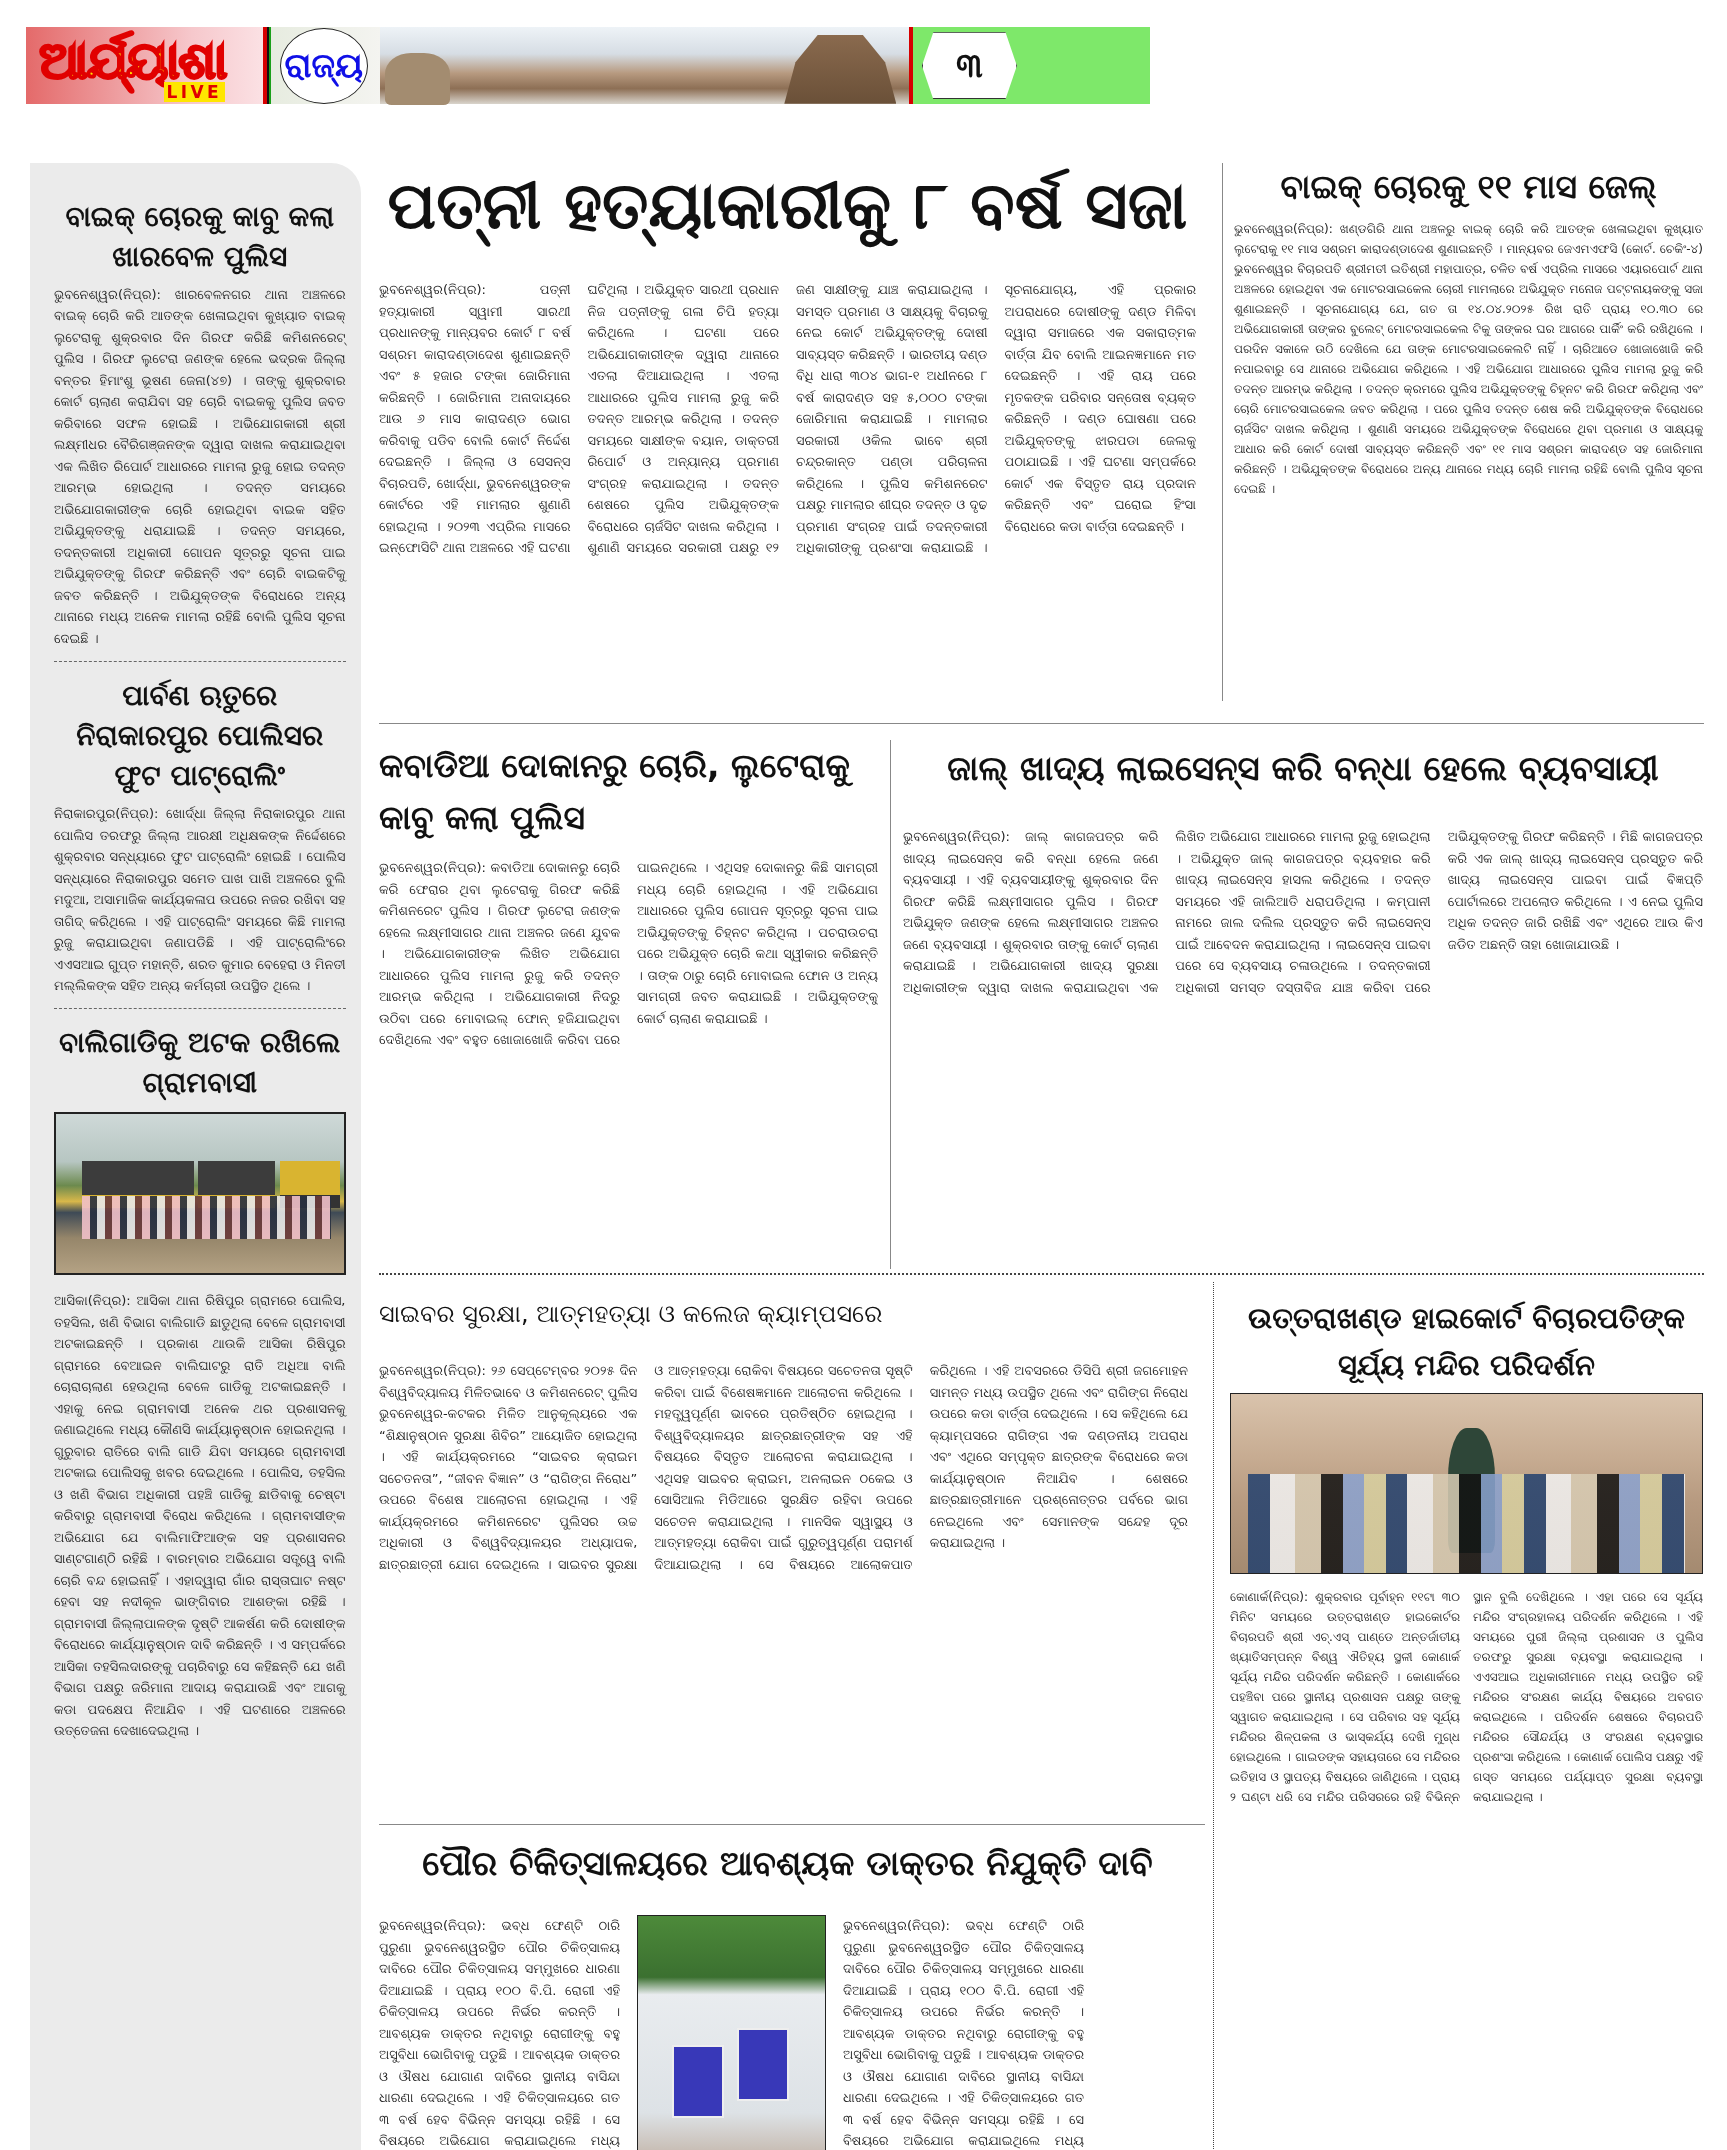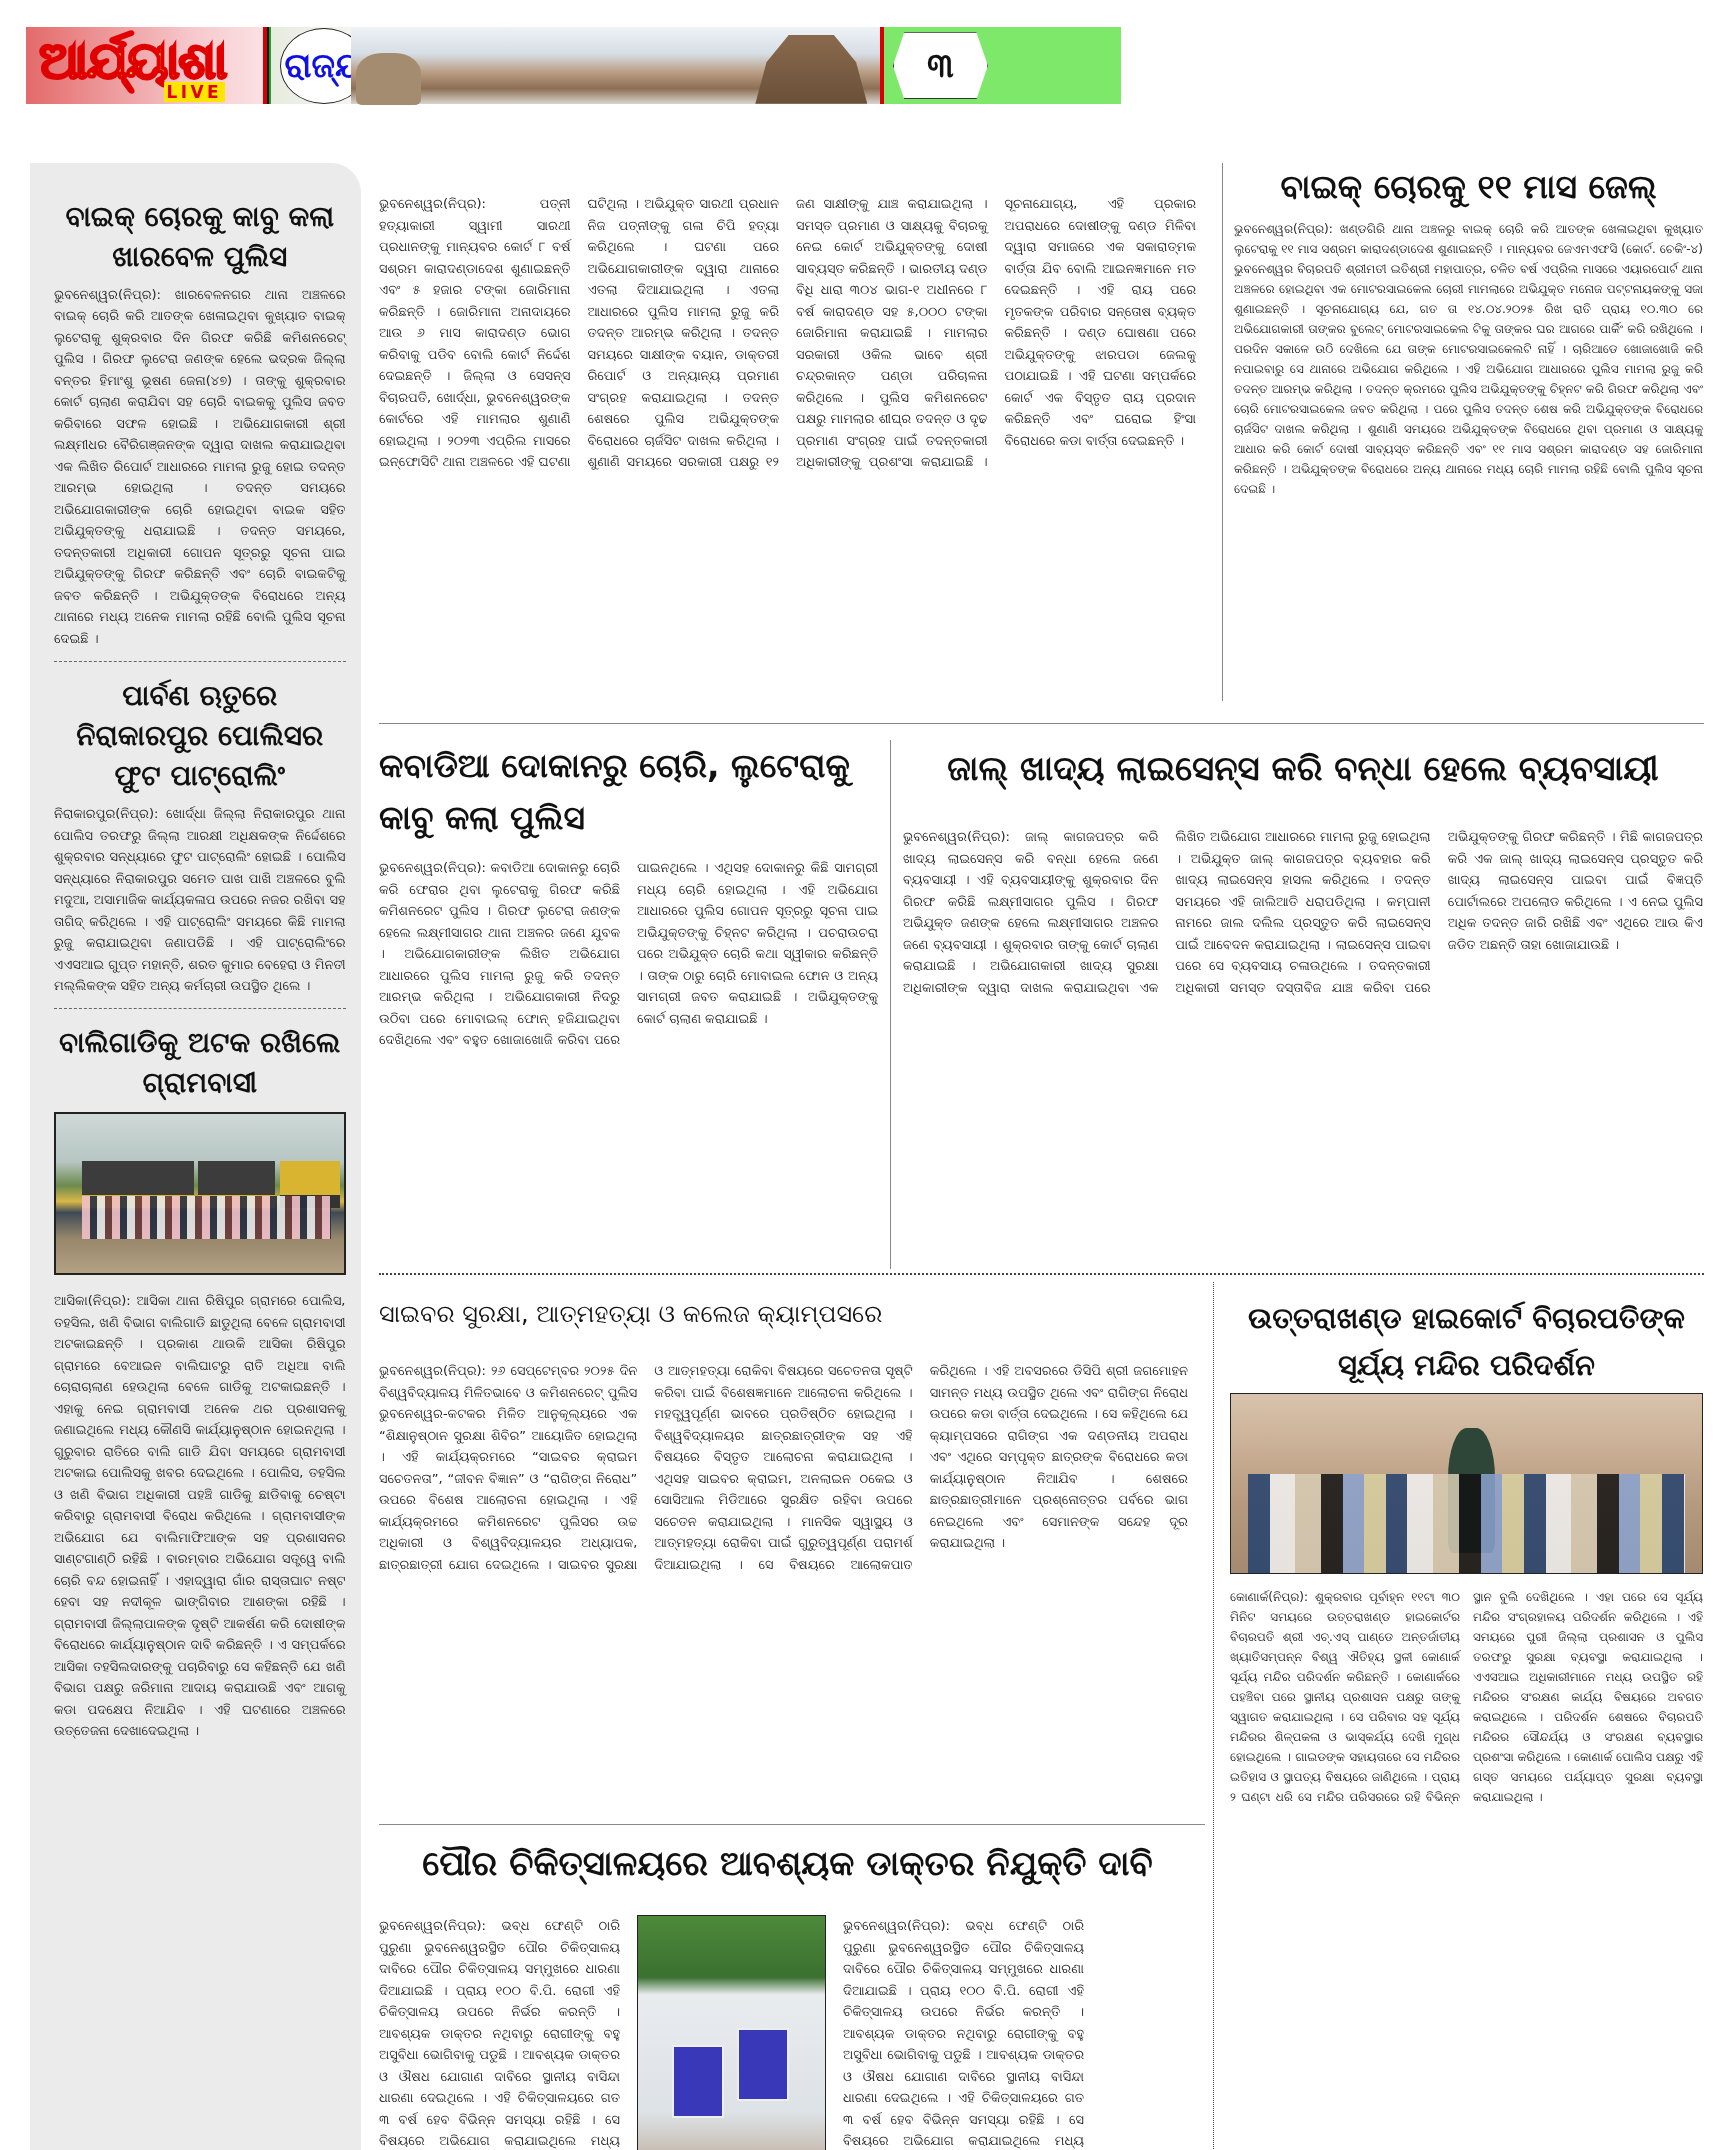--- a/index.html
+++ b/index.html
@@ -7,21 +7,21 @@
   body { font-family: "DejaVu Sans", sans-serif; color: #111; position: relative; }
 
   
   .masthead { position: absolute; left: 26px; top: 27px; width: 1678px; height: 77px; display: flex; }
   .logo-box { width: 241px; height: 77px; background: linear-gradient(90deg,#e46a6a 0%,#f6c8cc 70%,#fbe1e4 100%); position: relative; border-right: 4.3px solid #d60000; }
   .logo-box .logo-text { position: absolute; left: 13px; top: 7.7px; font-size: 51px; font-weight: bold; color: #ffe600; -webkit-text-stroke: 2.2px #e10000; line-height: 1; letter-spacing: -1.7px; }
   .logo-box .logo-live { position: absolute; left: 138px; top: 55px; background: #ffe600; color: #e10000; font-weight: bold; font-size: 17px; padding: 0 2.6px; letter-spacing: 3.4px; line-height: 20px; }
   .mast-divider { width: 4.3px; height: 77px; background: linear-gradient(90deg,#111 0 1.7px,#1aa01a 1.7px 4.3px); }
   .landscape { width: 495px; height: 77px; background: linear-gradient(180deg,#dbe6d8 0%,#9db58c 30%,#c4a572 55%,#b78e5c 80%,#6e8a4a 100%); position: relative; }
   .landscape .date { position: absolute; left: 6px; top: 6px; font-size: 29px; font-weight: bold; color: #111; line-height: 1; }
-  .section-oval-wrap { width: 80px; height: 77px; position: relative; background: linear-gradient(90deg,#e7ece0,#f4f4f0); }
+  .section-oval-wrap { width: 109px; height: 77px; position: relative; background: linear-gradient(90deg,#e7ece0,#f4f4f0); }
   .section-oval { position: absolute; left: 8.6px; top: 0.9px; width: 88px; height: 76px; border: 1.3px solid #222; border-radius: 50%; background: #fff; display: flex; align-items: center; justify-content: center; }
   .section-oval span { color: #1010e6; font-size: 34px; font-weight: bold; }
   .temple { width: 529px; height: 77px; background: linear-gradient(180deg,#eef3f7 0%,#d6dde4 35%,#b79a80 60%,#8d6f55 80%,#d9d4cc 100%); position: relative; }
   .temple .tower { position: absolute; right: 13px; top: 7.7px; width: 112px; height: 69px; background: linear-gradient(180deg,#8a6a4e,#6a5038); clip-path: polygon(30% 0,70% 0,90% 40%,100% 100%,0 100%,10% 40%); }
   .temple .rock { position: absolute; left: 4.3px; top: 26px; width: 65px; height: 52px; background: #a38c70; border-radius: 40% 40% 10% 10%; }
   .page-no-box { width: 241px; height: 77px; background: #7ee86a; border-left: 4.3px solid #d60000; position: relative; }
   .page-no-hex { position: absolute; left: 8.6px; top: 5.2px; width: 95px; height: 67px; background: #fff; clip-path: polygon(12% 0,88% 0,100% 50%,88% 100%,12% 100%,0 50%); border: 1.7px solid #333; display: flex; align-items: center; justify-content: center; }
   .page-no-hex span { font-size: 34px; font-weight: bold; color: #111; }
 
   
@@ -94,20 +94,21 @@
       <div class="truck" style="left:26px;width:112px;"></div>
       <div class="truck" style="left:142px;width:77px;"></div>
       <div class="truck" style="left:224px;width:60px;background:#d9b430;border-bottom-color:#333;"></div>
       <div class="people"></div>
     </div>
     <p class="sb-body">ଆସିକା(ନିପ୍ର): ଆସିକା ଥାନା ରିଷିପୁର ଗ୍ରାମରେ ପୋଲିସ, ତହସିଲ, ଖଣି ବିଭାଗ ବାଲିଗାଡି ଛାଡୁଥିଲା ବେଳେ ଗ୍ରାମବାସୀ ଅଟକାଇଛନ୍ତି । ପ୍ରକାଶ ଥାଉକି ଆସିକା ରିଷିପୁର ଗ୍ରାମରେ ବେଆଇନ ବାଲିଘାଟରୁ ରାତି ଅଧିଆ ବାଲି ଚୋରାଚାଲାଣ ହେଉଥିଲା ବେଳେ ଗାଡିକୁ ଅଟକାଇଛନ୍ତି । ଏହାକୁ ନେଇ ଗ୍ରାମବାସୀ ଅନେକ ଥର ପ୍ରଶାସନକୁ ଜଣାଇଥିଲେ ମଧ୍ୟ କୌଣସି କାର୍ଯ୍ୟାନୁଷ୍ଠାନ ହୋଇନଥିଲା । ଗୁରୁବାର ରାତିରେ ବାଲି ଗାଡି ଯିବା ସମୟରେ ଗ୍ରାମବାସୀ ଅଟକାଇ ପୋଲିସକୁ ଖବର ଦେଇଥିଲେ । ପୋଲିସ, ତହସିଲ ଓ ଖଣି ବିଭାଗ ଅଧିକାରୀ ପହଞ୍ଚି ଗାଡିକୁ ଛାଡିବାକୁ ଚେଷ୍ଟା କରିବାରୁ ଗ୍ରାମବାସୀ ବିରୋଧ କରିଥିଲେ । ଗ୍ରାମବାସୀଙ୍କ ଅଭିଯୋଗ ଯେ ବାଲିମାଫିଆଙ୍କ ସହ ପ୍ରଶାସନର ସାଣ୍ଟଗାଣ୍ଠି ରହିଛି । ବାରମ୍ବାର ଅଭିଯୋଗ ସତ୍ତ୍ୱେ ବାଲି ଚୋରି ବନ୍ଦ ହୋଇନାହିଁ । ଏହାଦ୍ୱାରା ଗାଁର ରାସ୍ତାଘାଟ ନଷ୍ଟ ହେବା ସହ ନଦୀକୂଳ ଭାଙ୍ଗିବାର ଆଶଙ୍କା ରହିଛି । ଗ୍ରାମବାସୀ ଜିଲ୍ଲାପାଳଙ୍କ ଦୃଷ୍ଟି ଆକର୍ଷଣ କରି ଦୋଷୀଙ୍କ ବିରୋଧରେ କାର୍ଯ୍ୟାନୁଷ୍ଠାନ ଦାବି କରିଛନ୍ତି । ଏ ସମ୍ପର୍କରେ ଆସିକା ତହସିଲଦାରଙ୍କୁ ପଚାରିବାରୁ ସେ କହିଛନ୍ତି ଯେ ଖଣି ବିଭାଗ ପକ୍ଷରୁ ଜରିମାନା ଆଦାୟ କରାଯାଉଛି ଏବଂ ଆଗକୁ କଡା ପଦକ୍ଷେପ ନିଆଯିବ । ଏହି ଘଟଣାରେ ଅଞ୍ଚଳରେ ଉତ୍ତେଜନା ଦେଖାଦେଇଥିଲା ।</p>
   </article>
 </aside>
 
 <article class="art" style="left:379px; top:163px; width:817px;">
+  <h1 class="headline" style="font-size:65px; line-height:86px; text-align:center;">ପତ୍ନୀ ହତ୍ୟାକାରୀକୁ ୮ ବର୍ଷ ସଜା</h1>
   <p class="body-text cols-4" style="margin-top:30px; height:469px; overflow:hidden;">ଭୁବନେଶ୍ୱର(ନିପ୍ର): ପତ୍ନୀ ହତ୍ୟାକାରୀ ସ୍ୱାମୀ ସାରଥୀ ପ୍ରଧାନଙ୍କୁ ମାନ୍ୟବର କୋର୍ଟ ୮ ବର୍ଷ ସଶ୍ରମ କାରାଦଣ୍ଡାଦେଶ ଶୁଣାଇଛନ୍ତି ଏବଂ ୫ ହଜାର ଟଙ୍କା ଜୋରିମାନା କରିଛନ୍ତି । ଜୋରିମାନା ଅନାଦାୟରେ ଆଉ ୬ ମାସ କାରାଦଣ୍ଡ ଭୋଗ କରିବାକୁ ପଡିବ ବୋଲି କୋର୍ଟ ନିର୍ଦ୍ଦେଶ ଦେଇଛନ୍ତି । ଜିଲ୍ଲା ଓ ସେସନ୍ସ ବିଚାରପତି, ଖୋର୍ଦ୍ଧା, ଭୁବନେଶ୍ୱରଙ୍କ କୋର୍ଟରେ ଏହି ମାମଲାର ଶୁଣାଣି ହୋଇଥିଲା । ୨୦୨୩ ଏପ୍ରିଲ ମାସରେ ଇନ୍ଫୋସିଟି ଥାନା ଅଞ୍ଚଳରେ ଏହି ଘଟଣା ଘଟିଥିଲା । ଅଭିଯୁକ୍ତ ସାରଥୀ ପ୍ରଧାନ ନିଜ ପତ୍ନୀଙ୍କୁ ଗଳା ଚିପି ହତ୍ୟା କରିଥିଲେ । ଘଟଣା ପରେ ଅଭିଯୋଗକାରୀଙ୍କ ଦ୍ୱାରା ଥାନାରେ ଏତଲା ଦିଆଯାଇଥିଲା । ଏତଲା ଆଧାରରେ ପୁଲିସ ମାମଲା ରୁଜୁ କରି ତଦନ୍ତ ଆରମ୍ଭ କରିଥିଲା । ତଦନ୍ତ ସମୟରେ ସାକ୍ଷୀଙ୍କ ବୟାନ, ଡାକ୍ତରୀ ରିପୋର୍ଟ ଓ ଅନ୍ୟାନ୍ୟ ପ୍ରମାଣ ସଂଗ୍ରହ କରାଯାଇଥିଲା । ତଦନ୍ତ ଶେଷରେ ପୁଲିସ ଅଭିଯୁକ୍ତଙ୍କ ବିରୋଧରେ ଚାର୍ଜସିଟ ଦାଖଲ କରିଥିଲା । ଶୁଣାଣି ସମୟରେ ସରକାରୀ ପକ୍ଷରୁ ୧୨ ଜଣ ସାକ୍ଷୀଙ୍କୁ ଯାଞ୍ଚ କରାଯାଇଥିଲା । ସମସ୍ତ ପ୍ରମାଣ ଓ ସାକ୍ଷ୍ୟକୁ ବିଚାରକୁ ନେଇ କୋର୍ଟ ଅଭିଯୁକ୍ତଙ୍କୁ ଦୋଷୀ ସାବ୍ୟସ୍ତ କରିଛନ୍ତି । ଭାରତୀୟ ଦଣ୍ଡ ବିଧି ଧାରା ୩୦୪ ଭାଗ-୧ ଅଧୀନରେ ୮ ବର୍ଷ କାରାଦଣ୍ଡ ସହ ୫,୦୦୦ ଟଙ୍କା ଜୋରିମାନା କରାଯାଇଛି । ମାମଲାର ସରକାରୀ ଓକିଲ ଭାବେ ଶ୍ରୀ ଚନ୍ଦ୍ରକାନ୍ତ ପଣ୍ଡା ପରିଚାଳନା କରିଥିଲେ । ପୁଲିସ କମିଶନରେଟ ପକ୍ଷରୁ ମାମଲାର ଶୀଘ୍ର ତଦନ୍ତ ଓ ଦୃଢ ପ୍ରମାଣ ସଂଗ୍ରହ ପାଇଁ ତଦନ୍ତକାରୀ ଅଧିକାରୀଙ୍କୁ ପ୍ରଶଂସା କରାଯାଇଛି । ସୂଚନାଯୋଗ୍ୟ, ଏହି ପ୍ରକାର ଅପରାଧରେ ଦୋଷୀଙ୍କୁ ଦଣ୍ଡ ମିଳିବା ଦ୍ୱାରା ସମାଜରେ ଏକ ସକାରାତ୍ମକ ବାର୍ତ୍ତା ଯିବ ବୋଲି ଆଇନଜ୍ଞମାନେ ମତ ଦେଇଛନ୍ତି । ଏହି ରାୟ ପରେ ମୃତକଙ୍କ ପରିବାର ସନ୍ତୋଷ ବ୍ୟକ୍ତ କରିଛନ୍ତି । ଦଣ୍ଡ ଘୋଷଣା ପରେ ଅଭିଯୁକ୍ତଙ୍କୁ ଝାରପଡା ଜେଲକୁ ପଠାଯାଇଛି । ଏହି ଘଟଣା ସମ୍ପର୍କରେ କୋର୍ଟ ଏକ ବିସ୍ତୃତ ରାୟ ପ୍ରଦାନ କରିଛନ୍ତି ଏବଂ ଘରୋଇ ହିଂସା ବିରୋଧରେ କଡା ବାର୍ତ୍ତା ଦେଇଛନ୍ତି ।</p>
 </article>
 
 <div class="vrule" style="left:1222px; top:163px; height:538px;"></div>
 
 <article class="art" style="left:1234px; top:163px; width:469px;">
   <h2 class="headline" style="font-size:33px; line-height:47px; text-align:center;">ବାଇକ୍ ଚୋରକୁ ୧୧ ମାସ ଜେଲ୍</h2>
   <p class="body-text" style="margin-top:8.6px; height:486px; overflow:hidden; font-size:12px; line-height:20px;">ଭୁବନେଶ୍ୱର(ନିପ୍ର): ଖଣ୍ଡଗିରି ଥାନା ଅଞ୍ଚଳରୁ ବାଇକ୍ ଚୋରି କରି ଆତଙ୍କ ଖେଳାଇଥିବା କୁଖ୍ୟାତ ଲୁଟେରାକୁ ୧୧ ମାସ ସଶ୍ରମ କାରାଦଣ୍ଡାଦେଶ ଶୁଣାଇଛନ୍ତି । ମାନ୍ୟବର ଜେଏମଏଫସି (କୋର୍ଟ. ଚେକିଂ-୪) ଭୁବନେଶ୍ୱର ବିଚାରପତି ଶ୍ରୀମତୀ ଇତିଶ୍ରୀ ମହାପାତ୍ର, ଚଳିତ ବର୍ଷ ଏପ୍ରିଲ ମାସରେ ଏୟାରପୋର୍ଟ ଥାନା ଅଞ୍ଚଳରେ ହୋଇଥିବା ଏକ ମୋଟରସାଇକେଲ ଚୋରୀ ମାମଲାରେ ଅଭିଯୁକ୍ତ ମନୋଜ ପଟ୍ଟନାୟକଙ୍କୁ ସଜା ଶୁଣାଇଛନ୍ତି । ସୂଚନାଯୋଗ୍ୟ ଯେ, ଗତ ତା ୧୪.୦୪.୨୦୨୫ ରିଖ ରାତି ପ୍ରାୟ ୧୦.୩୦ ରେ ଅଭିଯୋଗକାରୀ ତାଙ୍କର ବୁଲେଟ୍ ମୋଟରସାଇକେଲ ଟିକୁ ତାଙ୍କର ଘର ଆଗରେ ପାର୍କିଂ କରି ରଖିଥିଲେ । ପରଦିନ ସକାଳେ ଉଠି ଦେଖିଲେ ଯେ ତାଙ୍କ ମୋଟରସାଇକେଲଟି ନାହିଁ । ଚାରିଆଡେ ଖୋଜାଖୋଜି କରି ନପାଇବାରୁ ସେ ଥାନାରେ ଅଭିଯୋଗ କରିଥିଲେ । ଏହି ଅଭିଯୋଗ ଆଧାରରେ ପୁଲିସ ମାମଲା ରୁଜୁ କରି ତଦନ୍ତ ଆରମ୍ଭ କରିଥିଲା । ତଦନ୍ତ କ୍ରମରେ ପୁଲିସ ଅଭିଯୁକ୍ତଙ୍କୁ ଚିହ୍ନଟ କରି ଗିରଫ କରିଥିଲା ଏବଂ ଚୋରି ମୋଟରସାଇକେଲ ଜବତ କରିଥିଲା । ପରେ ପୁଲିସ ତଦନ୍ତ ଶେଷ କରି ଅଭିଯୁକ୍ତଙ୍କ ବିରୋଧରେ ଚାର୍ଜସିଟ ଦାଖଲ କରିଥିଲା । ଶୁଣାଣି ସମୟରେ ଅଭିଯୁକ୍ତଙ୍କ ବିରୋଧରେ ଥିବା ପ୍ରମାଣ ଓ ସାକ୍ଷ୍ୟକୁ ଆଧାର କରି କୋର୍ଟ ଦୋଷୀ ସାବ୍ୟସ୍ତ କରିଛନ୍ତି ଏବଂ ୧୧ ମାସ ସଶ୍ରମ କାରାଦଣ୍ଡ ସହ ଜୋରିମାନା କରିଛନ୍ତି । ଅଭିଯୁକ୍ତଙ୍କ ବିରୋଧରେ ଅନ୍ୟ ଥାନାରେ ମଧ୍ୟ ଚୋରି ମାମଲା ରହିଛି ବୋଲି ପୁଲିସ ସୂଚନା ଦେଇଛି ।</p>
 </article>
 

